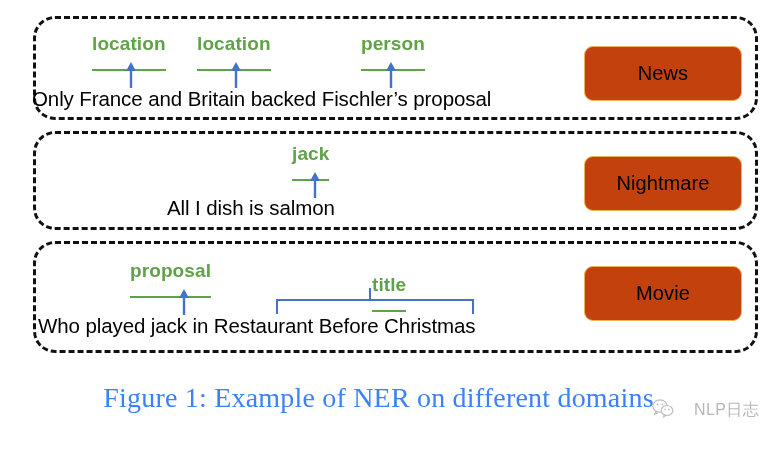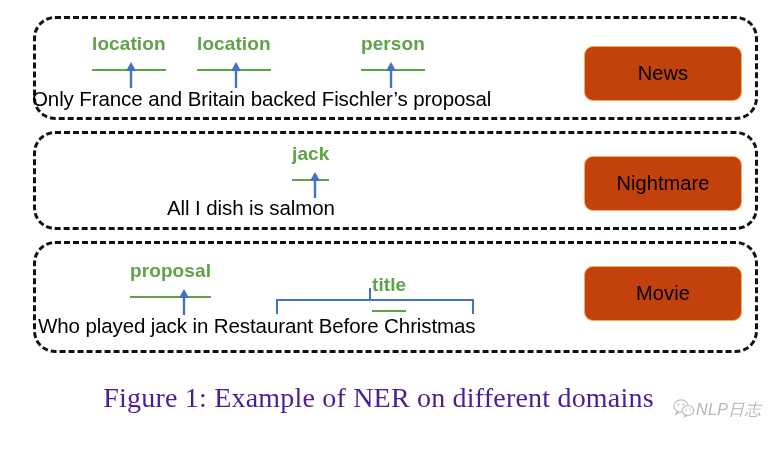--- a/index.html
+++ b/index.html
@@ -92,35 +92,34 @@
 
   
   #caption {
     position: absolute;
     left: 0;
     top: 382px;
     width: 757px;
     text-align: center;
     font-family: "Liberation Serif", serif;
     font-size: 28px;
-    color: #4c1d95;
+    color: #3b82f6;
     letter-spacing: 0.2px;
     white-space: nowrap;
   }
 
   
   #watermark {
     position: absolute;
-    left: 673px;
+    left: 652px;
     top: 398px;
     display: flex;
     align-items: center;
-    gap: 1px;
+    gap: 20px;
     opacity: 0.62;
-    font-style: italic;
   }
   #watermark .wm-text {
     font-family: "Liberation Sans", sans-serif;
     font-size: 16px;
     color: #8a8a8a;
     letter-spacing: 0.4px;
     white-space: nowrap;
   }
 </style>
 </head>

